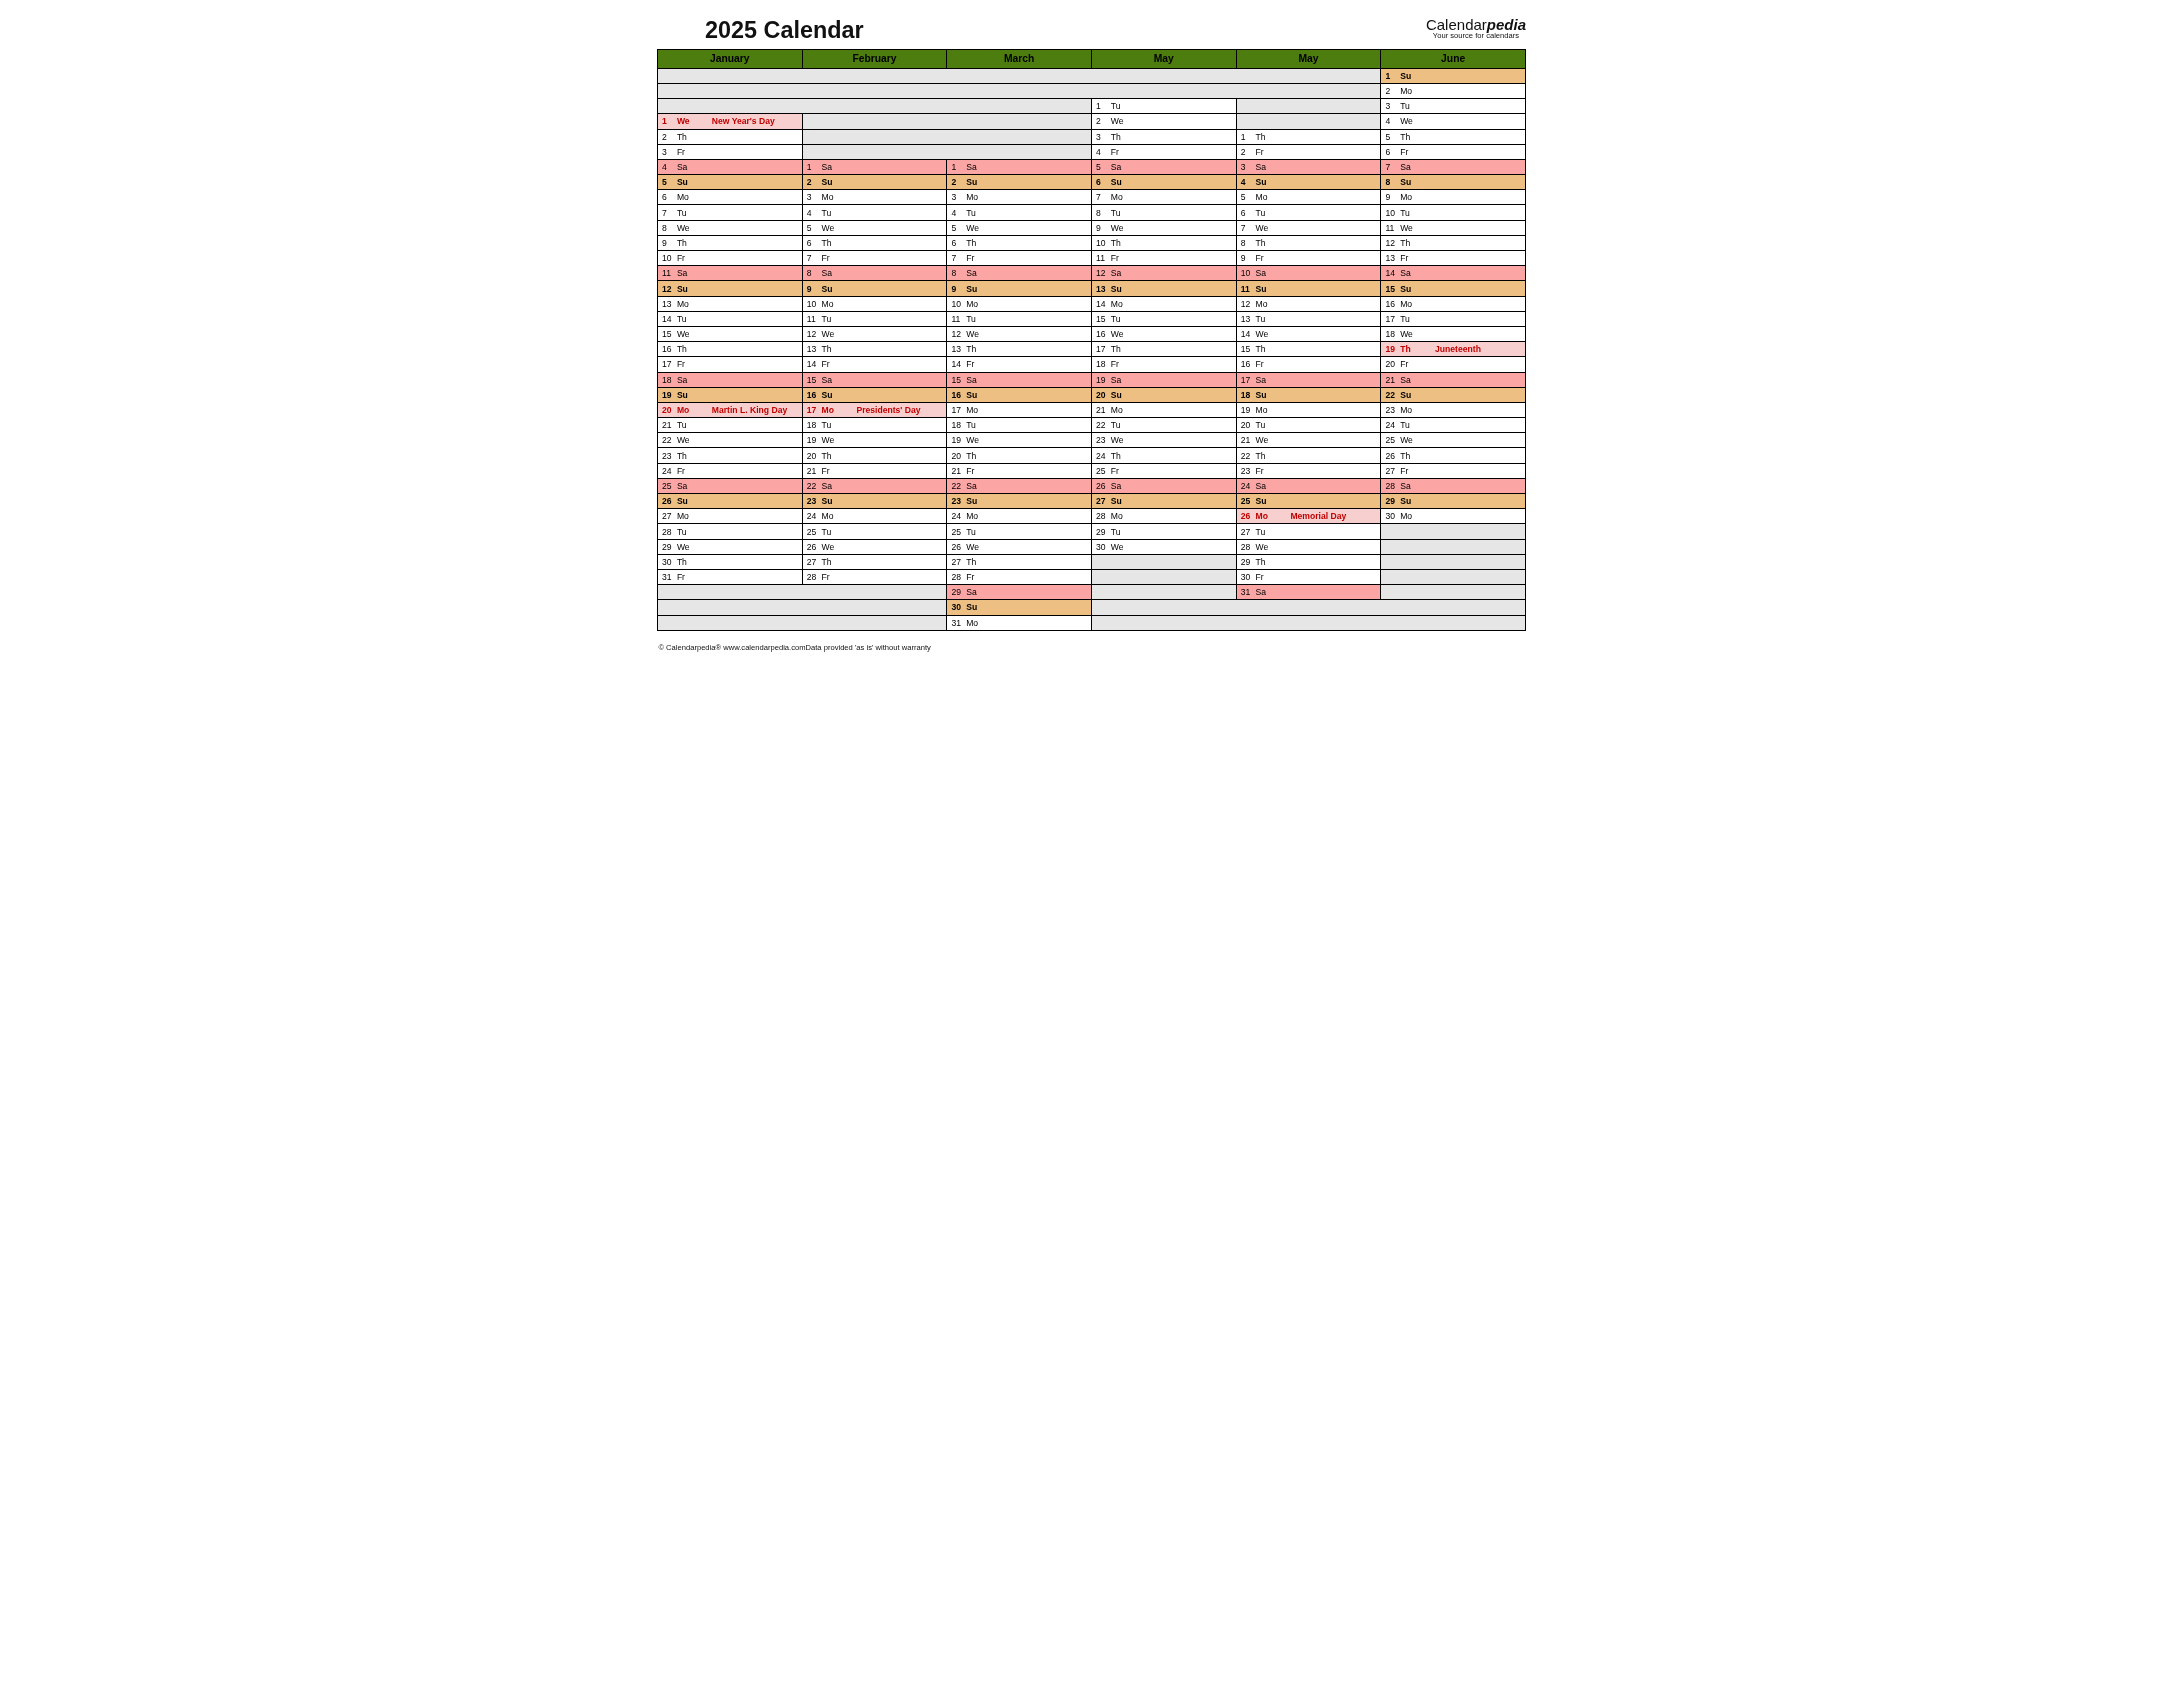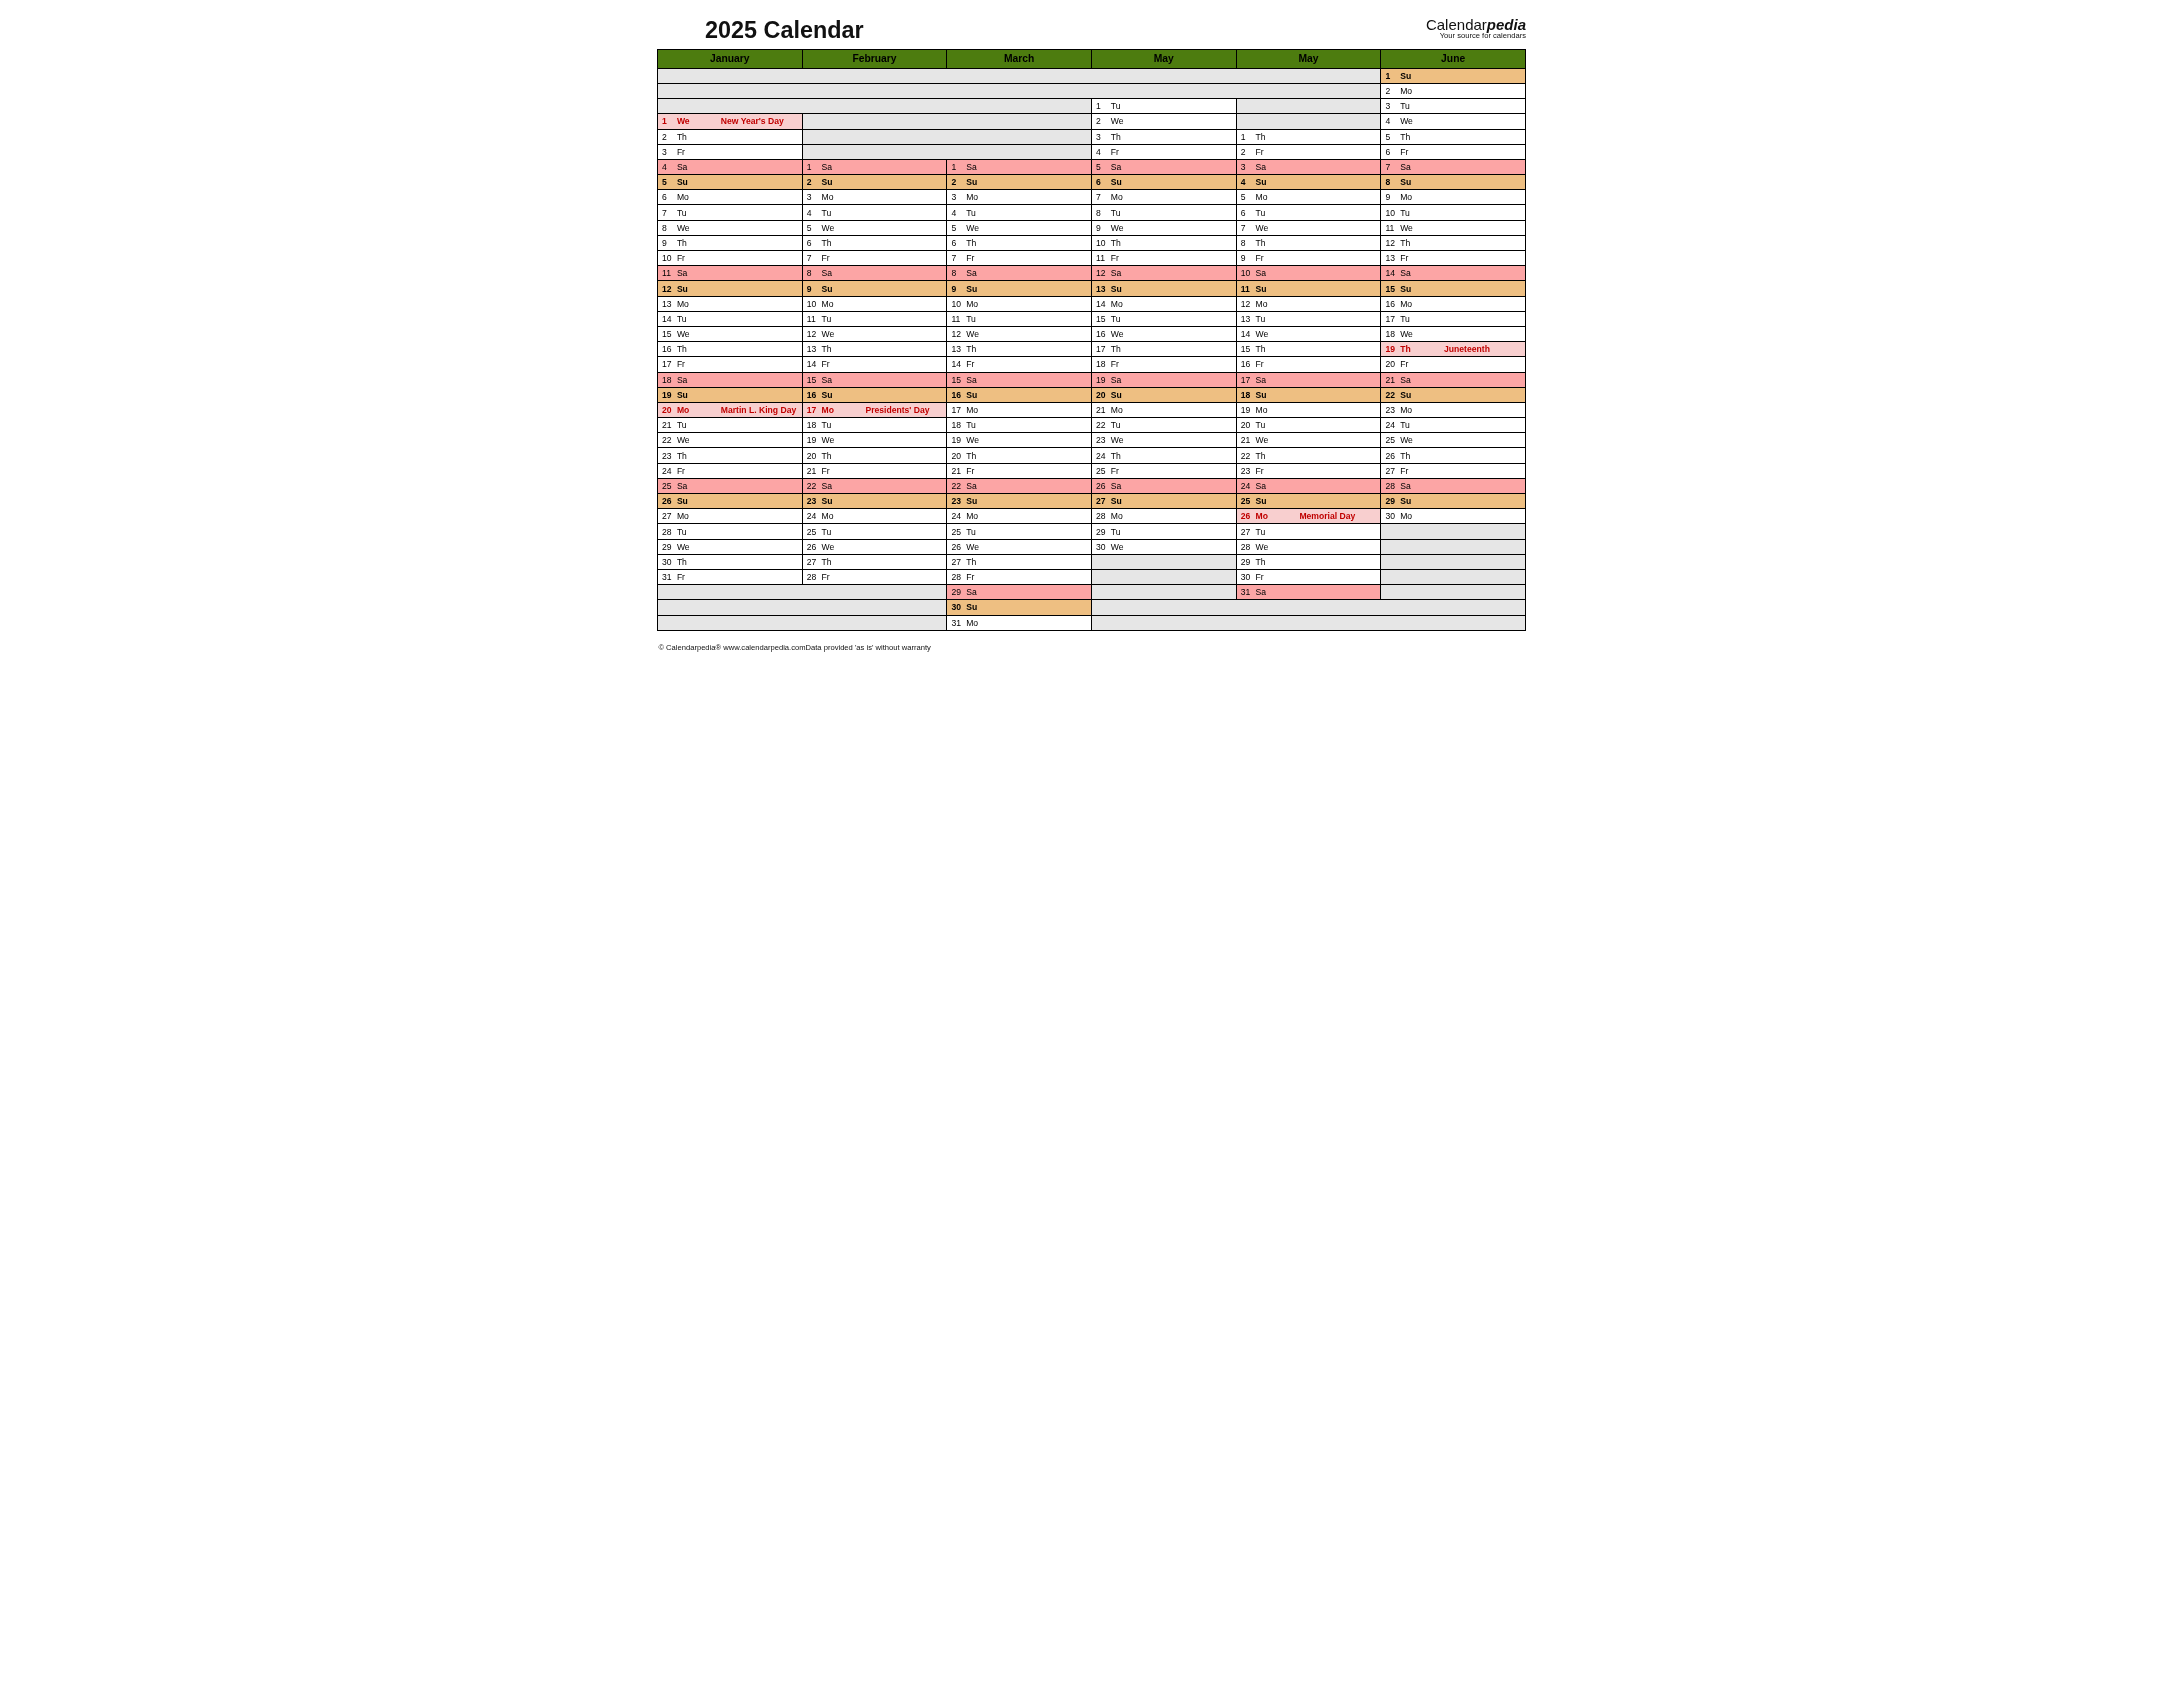--- a/index.html
+++ b/index.html
@@ -20,21 +20,21 @@
     align-items: flex-start;
     margin-bottom: 5.5px;
     margin-left: 48px;
   }
   .title {
     font-size: 23.4px;
     font-weight: bold;
     color: #111;
   }
   .brand {
-    text-align: right;
+    text-align: center;
     line-height: 1.05;
   }
   .brand-main {
     font-size: 15px;
     color: #111;
   }
   .brand-main .accent { font-style: italic; font-weight: bold; }
   .brand-sub {
     font-size: 7.6px;
     color: #111;
@@ -60,21 +60,21 @@
     background: #4d7c0f;
     padding: 3.4px 0;
   }
   td.cell { background: #fff; text-align: left; }
   td.empty { background: #e6e6e6; }
   td.sat { background: #fca5a5; font-weight: normal; }
   td.sun { background: #eebf82; font-weight: bold; }
   td.holiday { background: #f8cfcf; font-weight: bold; color: #c00000; }
   .daynum { display: inline-block; min-width: 12.4px; }
   .dow { display: inline-block; min-width: 16.5px; }
-  .hol { margin-left: 13px; padding-left: 12px; }
+  .hol { margin-left: 4px; padding-left: 12px; }
   .footer {
     display: flex;
     font-size: 7.6px;
     color: #111;
     margin-top: 12px;
     padding: 0 1.4px;
   }
 </style>
 </head>
 <body>

